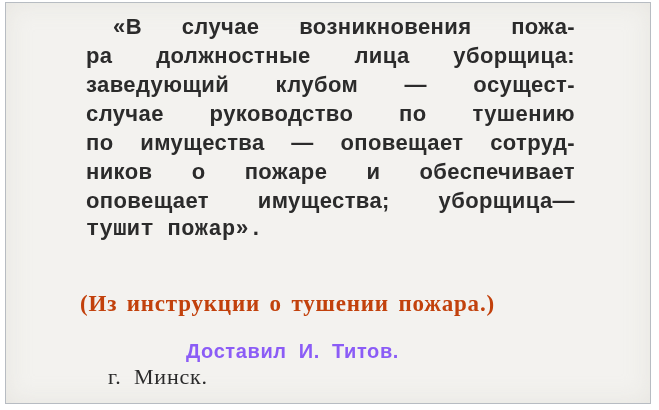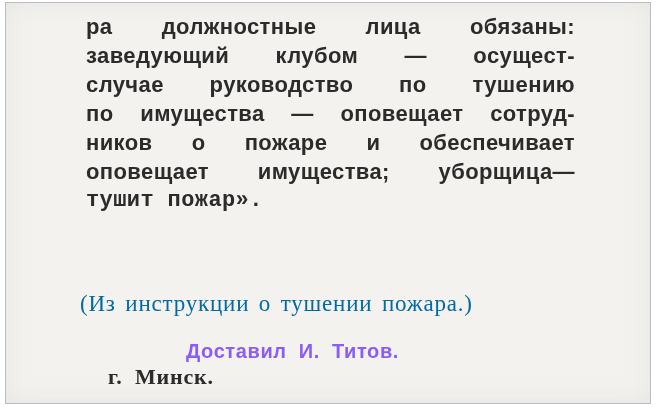--- a/index.html
+++ b/index.html
@@ -49,59 +49,60 @@
     text-align: left;
     text-align-last: left;
     font-family: Liberation Mono, monospace;
   }
   .source-line {
     position: absolute;
     left: 80px;
     top: 291px;
     width: 500px;
     font-family: "Liberation Serif", serif;
-    font-weight: 400;
+    font-weight: 700;
     font-size: 23px;
     letter-spacing: 0.8px;
     word-spacing: 3px;
-    color: #0369a1;
+    color: #c2410c;
   }
   .signature-line {
     position: absolute;
     left: 0;
     top: 340px;
     width: 585px;
     text-align: center;
     font-family: "Liberation Sans", sans-serif;
     font-weight: 700;
     font-size: 20px;
     letter-spacing: 0.6px;
     word-spacing: 6px;
     color: #8b5cf6;
   }
   .city-line {
     position: absolute;
     left: 108px;
     top: 364px;
     font-family: "Liberation Serif", serif;
-    font-weight: 700;
+    font-weight: 400;
     font-size: 22px;
     letter-spacing: 0.8px;
     word-spacing: 6px;
     color: #2b2b2b;
   }
 </style>
 </head>
 <body>
 
 <div class="page">
   <div class="paper"></div>
 
   <div class="quote">
-    <div class="line">ра должностные лица обязаны:</div>
+    <div class="line first">«В случае возникновения пожа-</div>
+    <div class="line">ра должностные лица уборщица:</div>
     <div class="line">заведующий клубом — осущест-</div>
     <div class="line">случае руководство по тушению</div>
     <div class="line">по имущества — оповещает сотруд-</div>
     <div class="line">ников о пожаре и обеспечивает</div>
     <div class="line">оповещает имущества; уборщица—</div>
     <div class="line last">тушит пожар».</div>
   </div>
 
   <div class="source-line">(Из инструкции о тушении пожара.)</div>
 

